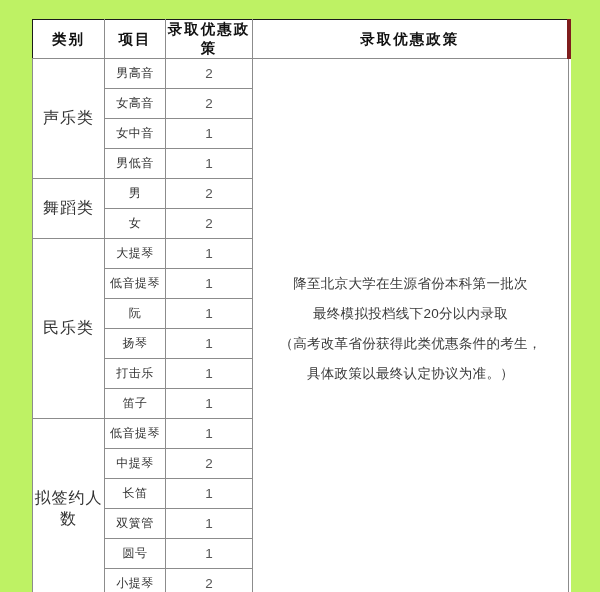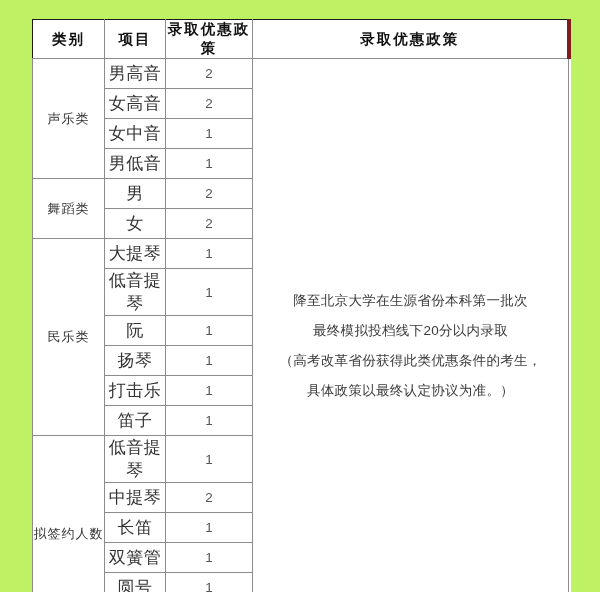--- a/index.html
+++ b/index.html
@@ -73,27 +73,27 @@
     letter-spacing: 2px;
   }
   tr.head-row th.h-policy {
     letter-spacing: 2px;
   }
   tr.head-row th.first { border-left: 1px solid #1b1b1b; }
   tr.head-row th.last  { border-right: 4px solid #7f1d1d; }
 
   
   td.cat-cell {
-    font-size: 13px;
+    font-size: 16px;
     color: #333333;
     letter-spacing: 1px;
     border-left: 1px solid #1b1b1b;
   }
   td.item-cell {
-    font-size: 17px;
+    font-size: 12px;
     color: #333333;
     height: 29px;
     letter-spacing: 0.5px;
   }
   td.num-cell {
     font-size: 13.5px;
     color: #555555;
   }
   td.policy-cell {
     border-right: 1px solid #1b1b1b;

